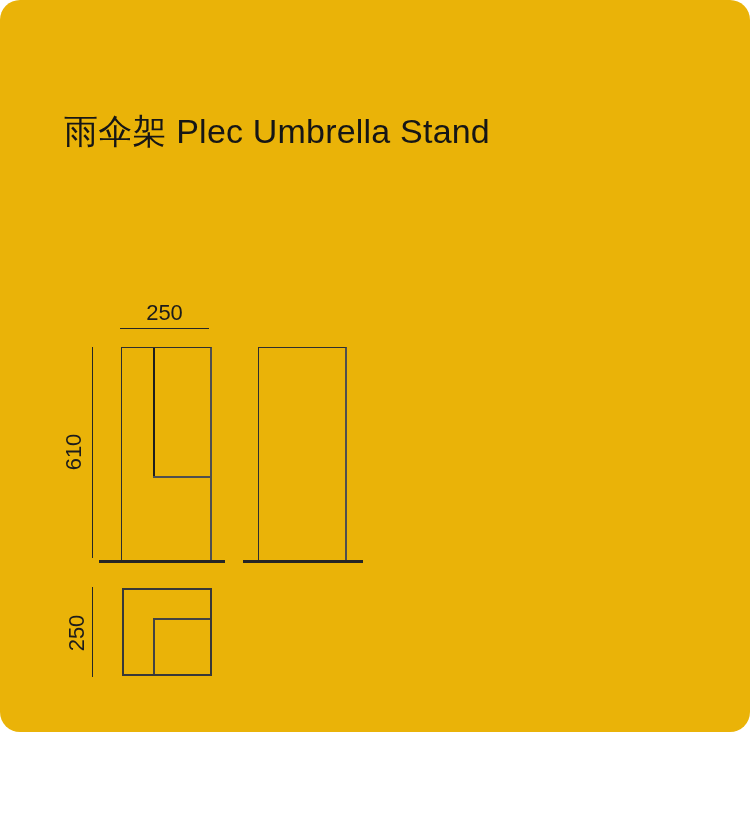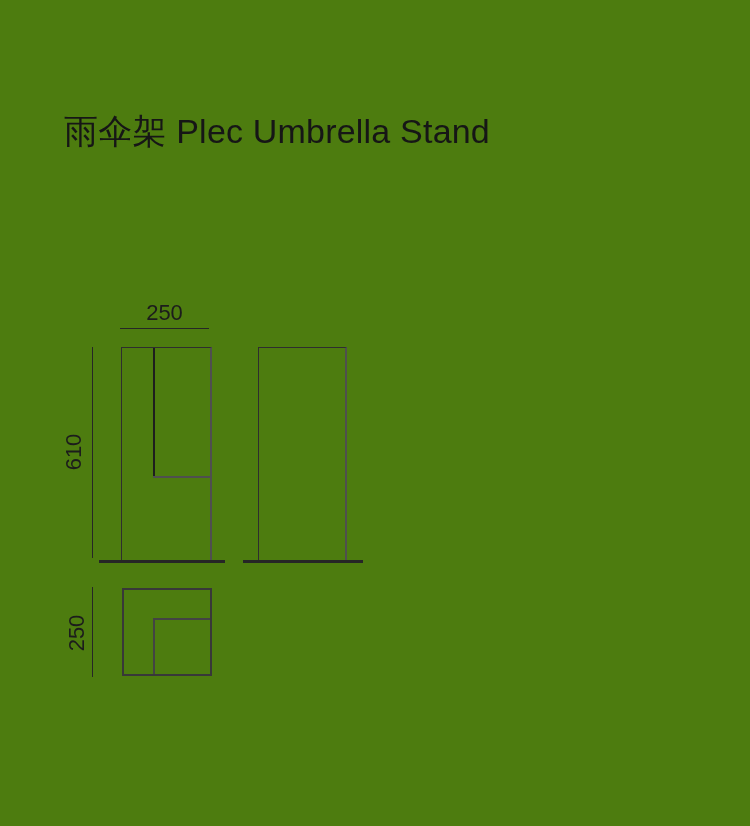--- a/index.html
+++ b/index.html
@@ -3,25 +3,26 @@
 <meta charset="utf-8">
 <style>
   html, body {
     margin: 0;
     padding: 0;
     background: #ffffff;
   }
   .canvas {
     position: relative;
     width: 750px;
-    height: 826px;
-    background: #4d7c0f;
+    height: 732px;
+    background: #eab308;
     overflow: hidden;
     font-family: "Liberation Sans", "DejaVu Sans", sans-serif;
     color: #1c1c1c;
+    border-radius: 20px;
   }
   .page-title {
     position: absolute;
     left: 64px;
     top: 114px;
     margin: 0;
     font-size: 34px;
     line-height: 34px;
     font-weight: 300;
     letter-spacing: 0.2px;

